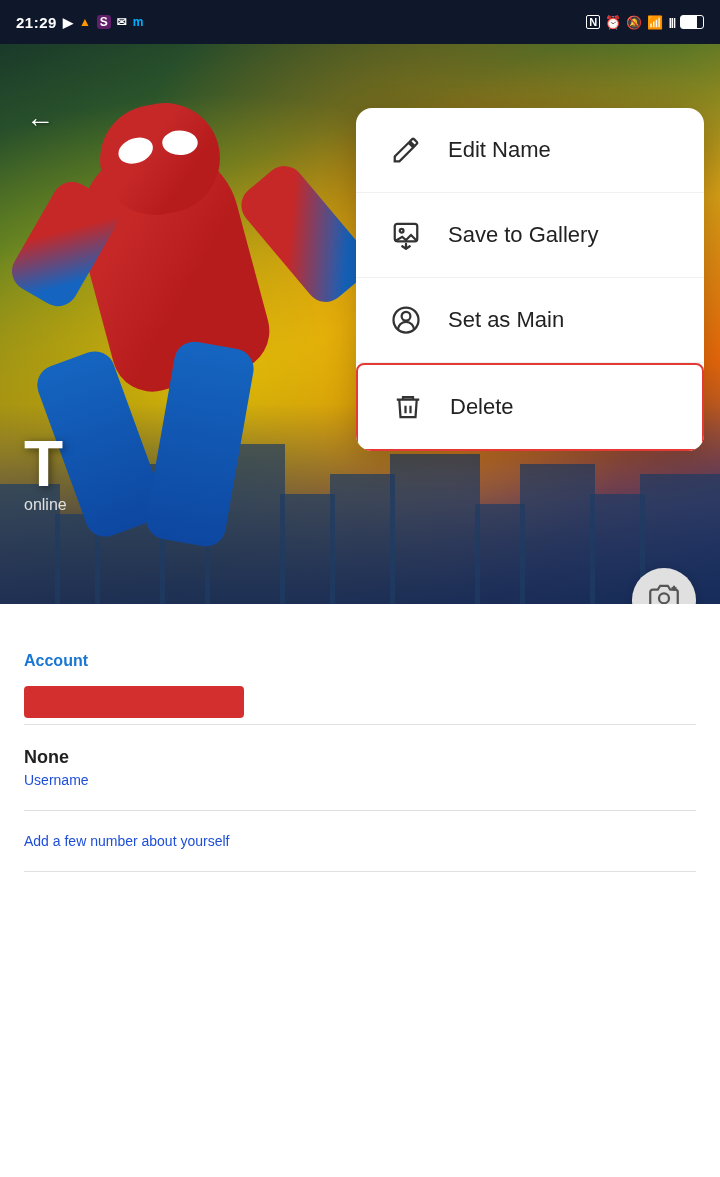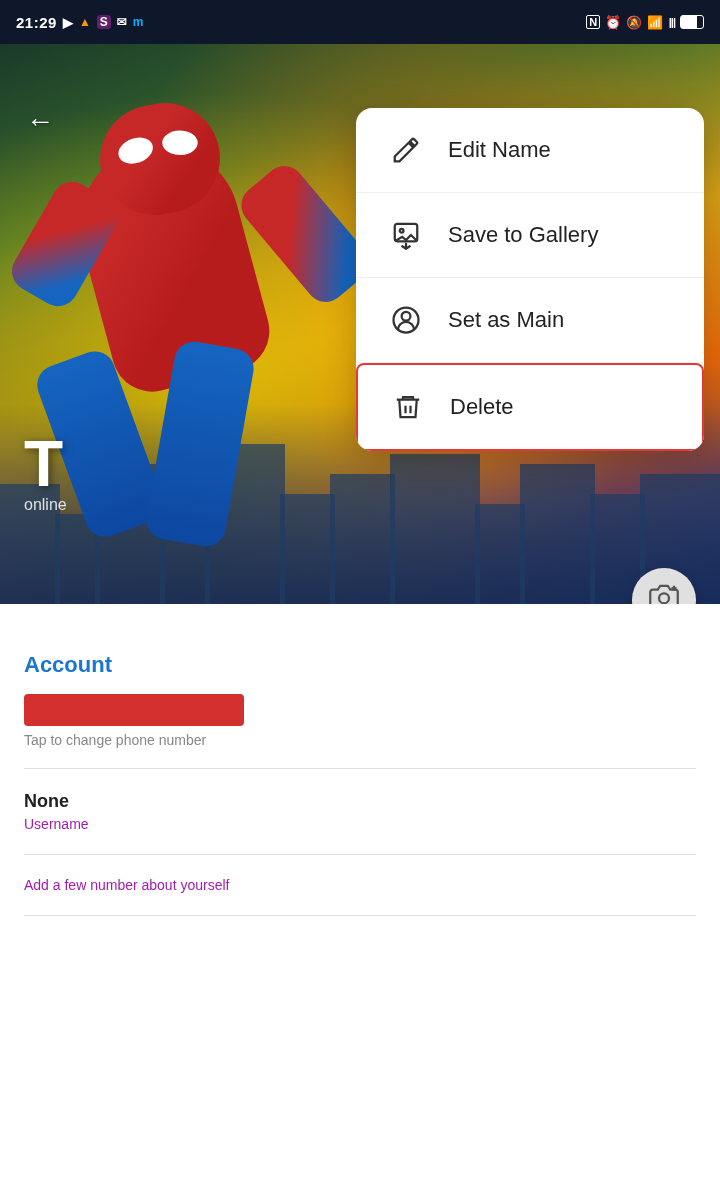--- a/index.html
+++ b/index.html
@@ -183,21 +183,21 @@
       font-weight: 400;
     }
 
     
     .account-section {
       padding: 48px 24px 0 24px;
       position: relative;
     }
 
     .account-title {
-      font-size: 22px;
+      font-size: 16px;
       color: #1976d2;
       font-weight: 600;
       margin-bottom: 16px;
     }
 
     .phone-redacted {
       width: 220px;
       height: 32px;
       background: #d32f2f;
       border-radius: 4px;
@@ -223,21 +223,21 @@
 
     .account-row-main {
       font-size: 18px;
       color: #222;
       font-weight: 700;
       margin-bottom: 4px;
     }
 
     .account-row-sub {
       font-size: 14px;
-      color: #a21caf;
+      color: #1d4ed8;
     }
 
     
     .city-bg {
       position: absolute;
       bottom: 0;
       left: 0;
       width: 100%;
       height: 200px;
       background: linear-gradient(180deg, transparent 0%, rgba(26,35,126,0.4) 50%, rgba(0,0,50,0.8) 100%);
@@ -384,21 +384,20 @@
       </svg>
     </span>
   </div>
 
 </div>
 
 <div class="account-section">
   <div class="account-title">Account</div>
 
   <div class="phone-redacted"></div>
-  <div class="phone-hint">Tap to change phone number</div>
 
   <div class="divider"></div>
 
   <div class="account-row">
     <div class="account-row-main">None</div>
     <div class="account-row-sub">Username</div>
   </div>
 
   <div class="divider"></div>
 

